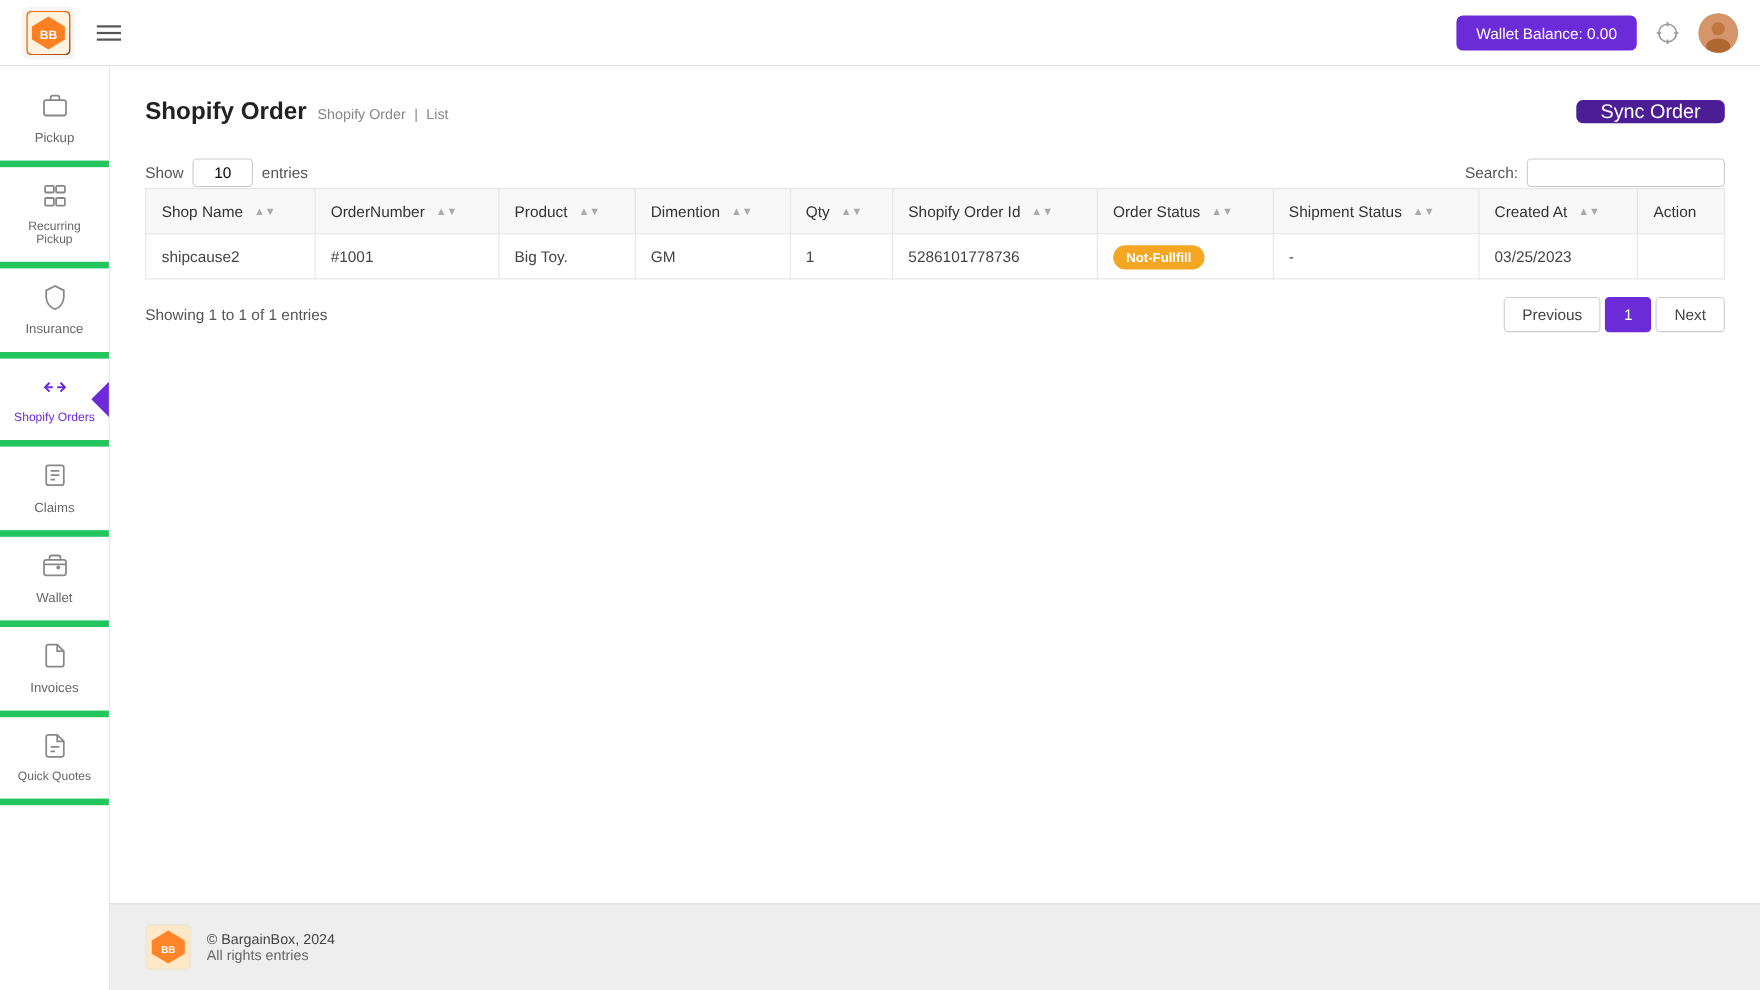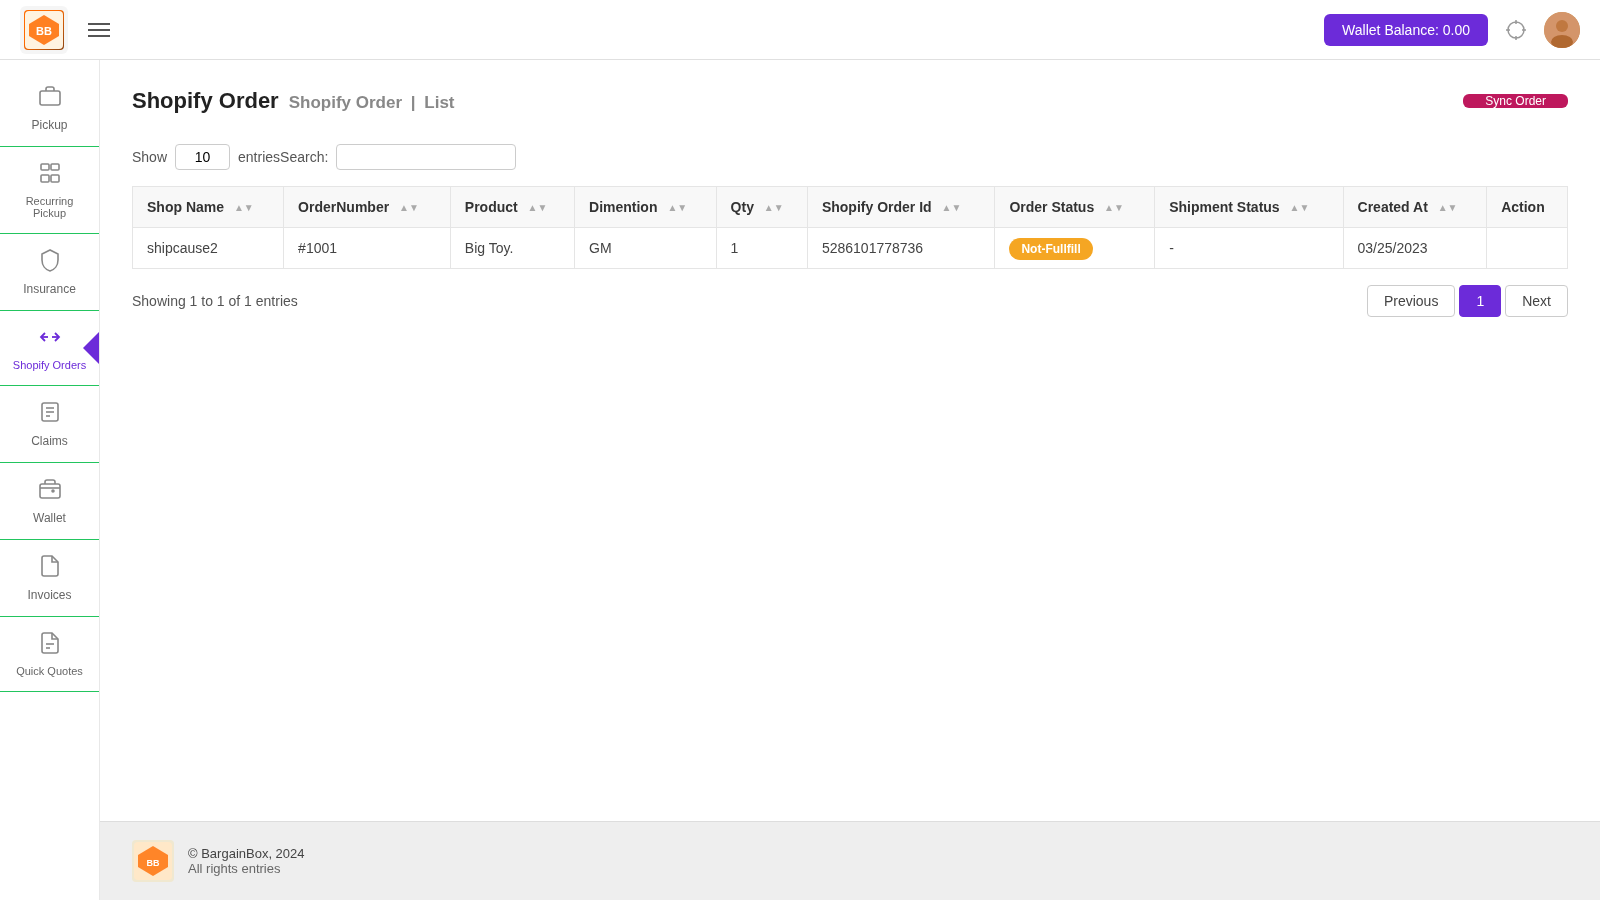--- a/index.html
+++ b/index.html
@@ -80,21 +80,21 @@
     .sidebar-item {
       width: 100%;
       display: flex;
       flex-direction: column;
       align-items: center;
       padding: 14px 8px;
       cursor: pointer;
       color: #666;
       font-size: 12px;
       gap: 6px;
-      border-bottom: 1px solid #22c55e;
+      border-bottom: 6px solid #22c55e;
       position: relative;
       text-align: center;
     }
     .sidebar-item.active {
       color: #6c2bd9;
     }
     .sidebar-item.active::after {
       content: '';
       position: absolute;
       right: 0; top: 50%; transform: translateY(-50%);
@@ -121,41 +121,41 @@
 
     
     .page-header {
       display: flex;
       align-items: center;
       justify-content: space-between;
       margin-bottom: 30px;
     }
     .page-title-area { display: flex; align-items: baseline; gap: 10px; }
     .page-title { font-size: 22px; font-weight: 600; color: #222; }
-    .breadcrumb { font-size: 17px; color: #888; font-weight: bold; }
+    .breadcrumb { font-size: 13px; color: #888; }
     .breadcrumb a { color: #888; text-decoration: none; }
     .breadcrumb-sep { margin: 0 4px; }
     .breadcrumb-current { color: #888; }
     .sync-btn {
-      background: #be185d;
+      background: #4c1d95;
       color: white;
       border: none;
       border-radius: 6px;
       padding: 0 22px;
-      font-size: 12px;
+      font-size: 18px;
       font-weight: 500;
       cursor: pointer;
     }
 
     
     .table-controls {
       display: flex;
       align-items: center;
-      justify-content: flex-start;
-      margin-bottom: 16px;
+      justify-content: space-between;
+      margin-bottom: 1px;
     }
     .show-entries { display: flex; align-items: center; gap: 8px; font-size: 14px; color: #555; }
     .entries-input {
       width: 55px;
       padding: 4px 8px;
       border: 1px solid #ccc;
       border-radius: 4px;
       font-size: 14px;
       text-align: center;
     }
@@ -172,21 +172,21 @@
     .data-table {
       width: 100%;
       border-collapse: collapse;
       font-size: 14px;
     }
     .data-table th {
       background: #f8f8f8;
       border: 1px solid #e5e5e5;
       padding: 12px 14px;
       text-align: left;
-      font-weight: 700;
+      font-weight: 400;
       color: #333;
       white-space: nowrap;
     }
     .data-table th .sort-icon {
       display: inline-flex;
       flex-direction: column;
       margin-left: 6px;
       vertical-align: middle;
       color: #aaa;
       font-size: 10px;

